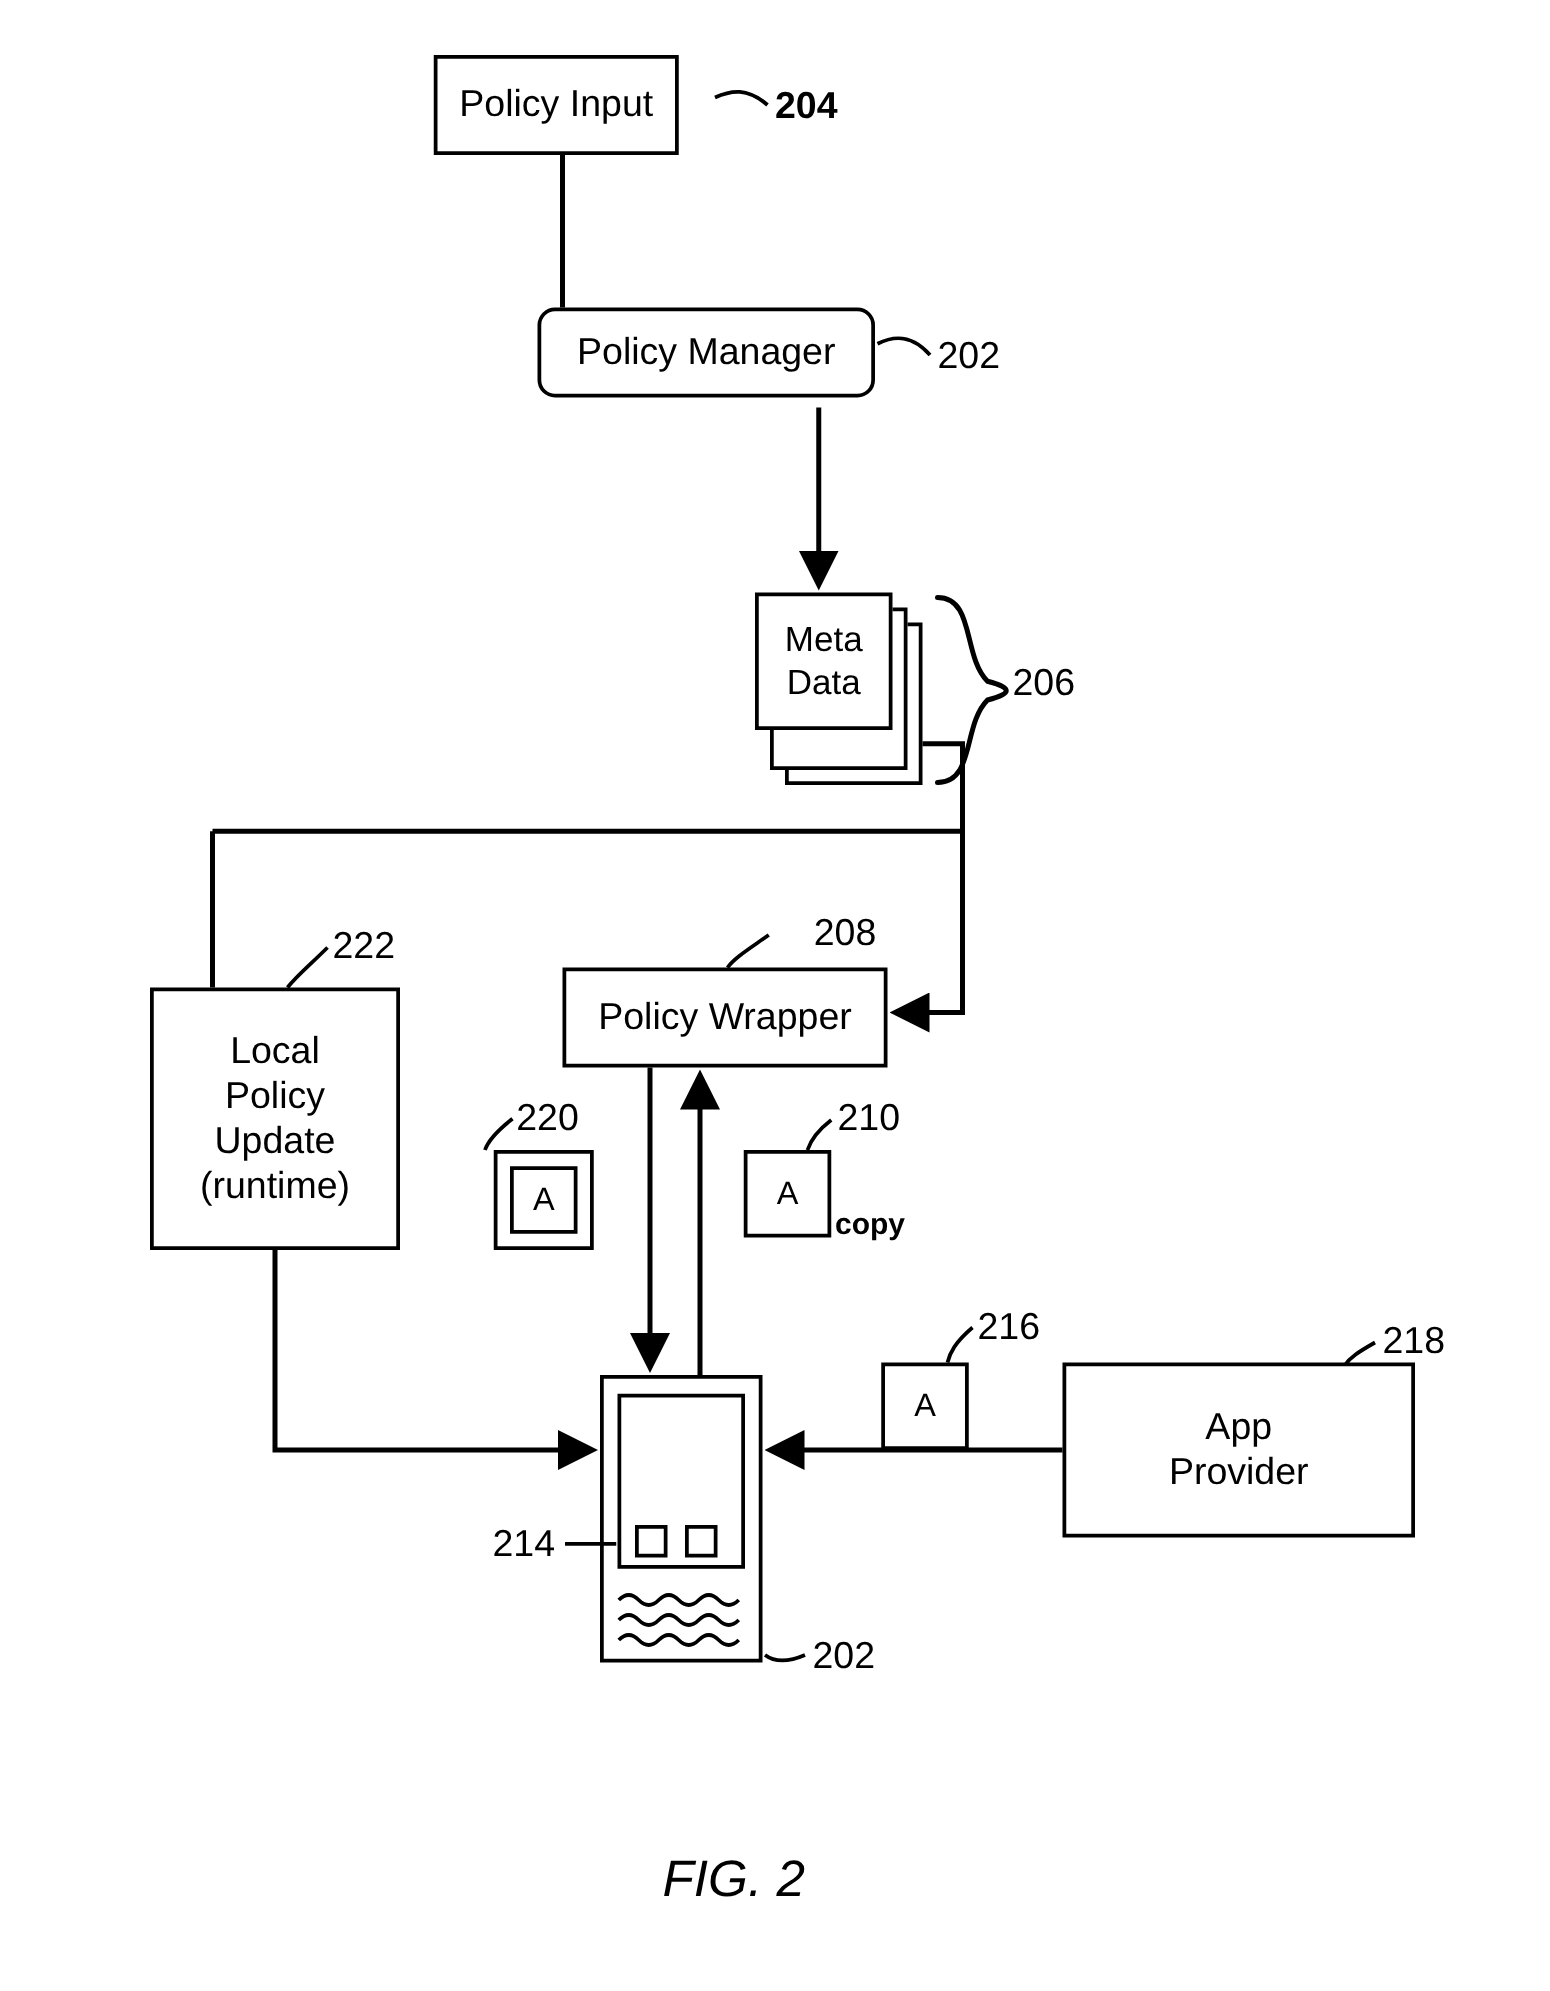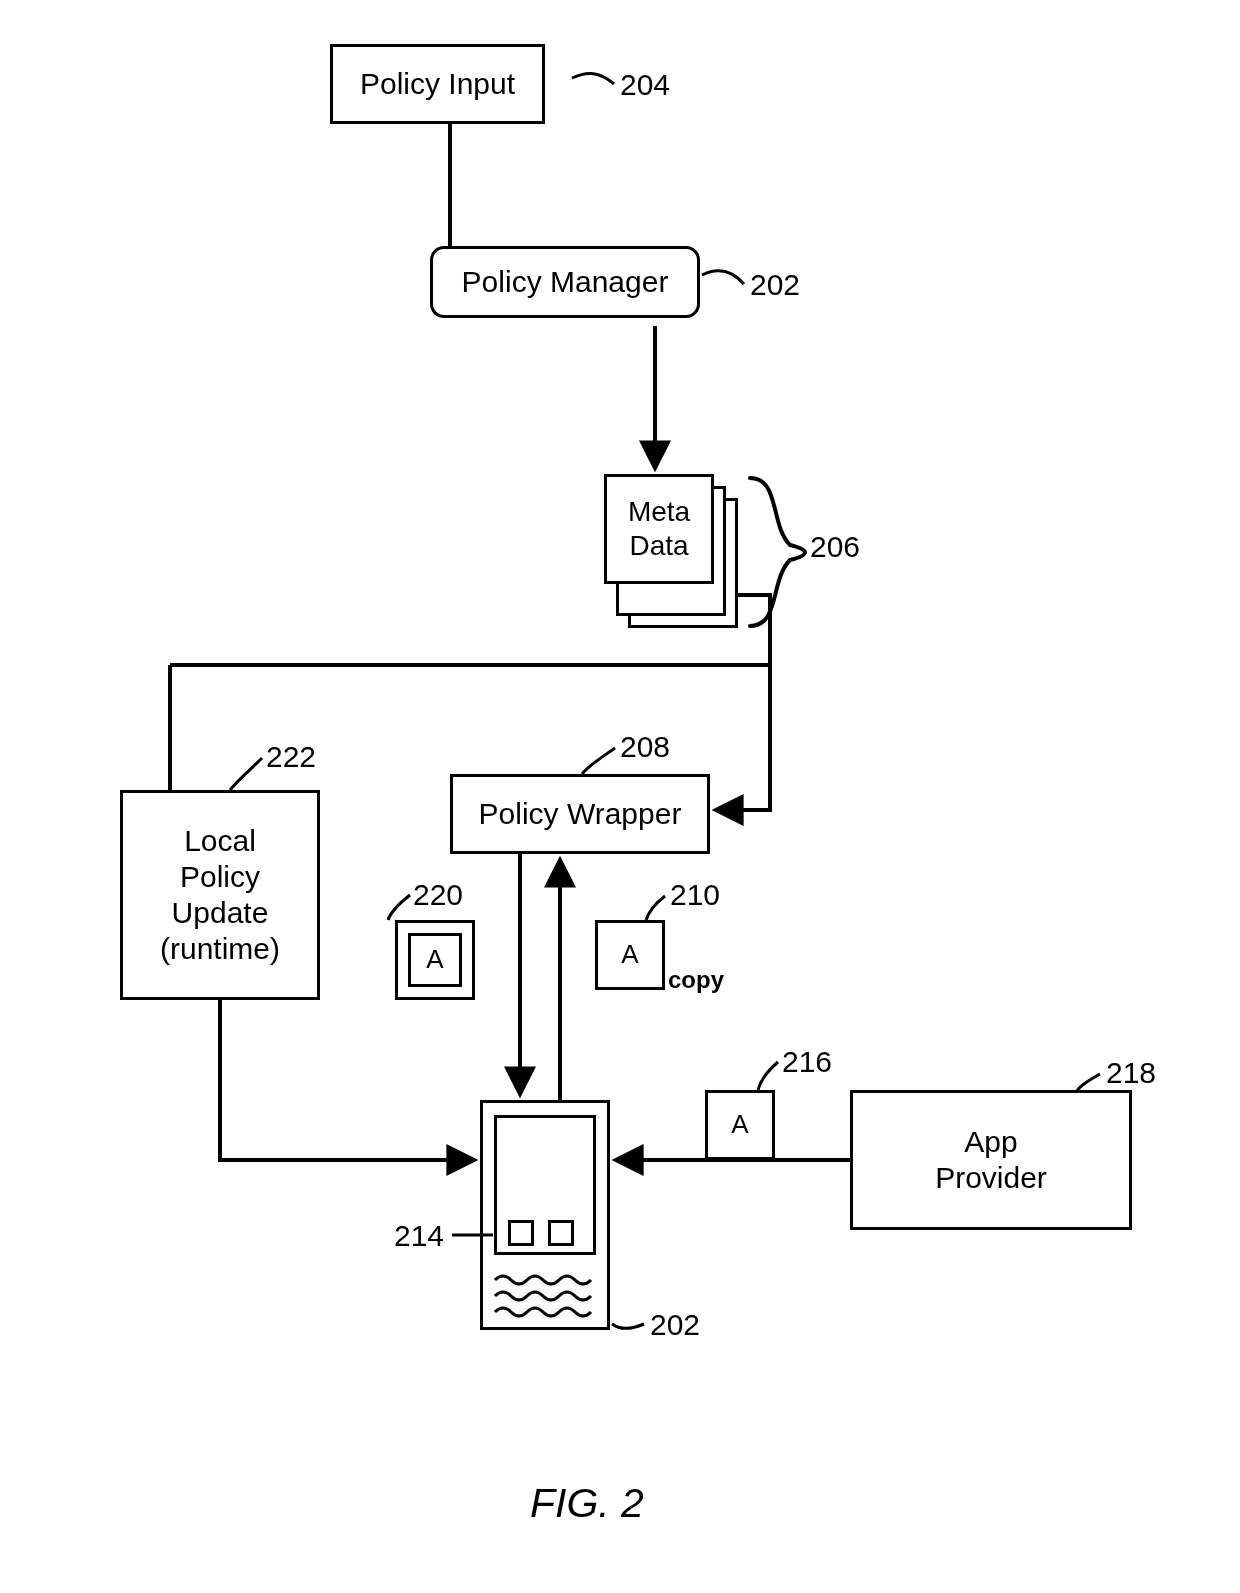--- a/index.html
+++ b/index.html
@@ -49,21 +49,21 @@
   .copy-label {
     position: absolute;
     font-size: 24px;
   }
 </style>
 </head>
 <body>
 
 <div class="canvas">
 
-  <div class="box" style="left:330px; top:44px; width:215px; height:80px;">
+  <div class="box" style="left:347px; top:44px; width:196px; height:80px;">
     <span>Policy Input</span>
   </div>
 
   <div class="box" style="left:430px; top:246px; width:270px; height:72px;border-radius:14px;">
     <span>Policy Manager</span>
   </div>
 
   <div class="box" style="left:628px; top:498px; width:110px; height:130px; background:#fff;"></div>
   <div class="box" style="left:616px; top:486px; width:110px; height:130px; background:#fff;"></div>
   <div class="box" style="left:604px; top:474px; width:110px; height:110px; background:#fff; font-size:28px;">
@@ -105,24 +105,24 @@
       <span>App</span><br>
       <span>Provider</span>
     </span>
   </div>
 
   <div class="box" style="left:480px; top:1100px; width:130px; height:230px;"></div>
   <div class="box" style="left:494px; top:1115px; width:102px; height:140px;"></div>
   <div class="box" style="left:508px; top:1220px; width:26px; height:26px;"></div>
   <div class="box" style="left:548px; top:1220px; width:26px; height:26px;"></div>
 
-  <span class="ref" style="left:620px; top:68px;">204</span>
+  <span class="ref" style="left:620px; top:68px;font-weight:bold;">204</span>
   <span class="ref" style="left:750px; top:268px;">202</span>
   <span class="ref" style="left:810px; top:530px;">206</span>
-  <span class="ref" style="left:620px; top:730px;">208</span>
+  <span class="ref" style="left:651px; top:730px;">208</span>
   <span class="ref" style="left:266px; top:740px;text-align:right;">222</span>
   <span class="ref" style="left:413px; top:878px;">220</span>
   <span class="ref" style="left:670px; top:878px;">210</span>
   <span class="ref" style="left:782px; top:1045px;">216</span>
   <span class="ref" style="left:1106px; top:1056px;">218</span>
   <span class="ref" style="left:394px; top:1219px;">214</span>
   <span class="ref" style="left:650px; top:1308px;">202</span>
 
   <div class="fig" style="left:530px; top:1480px;">FIG. 2</div>
 

